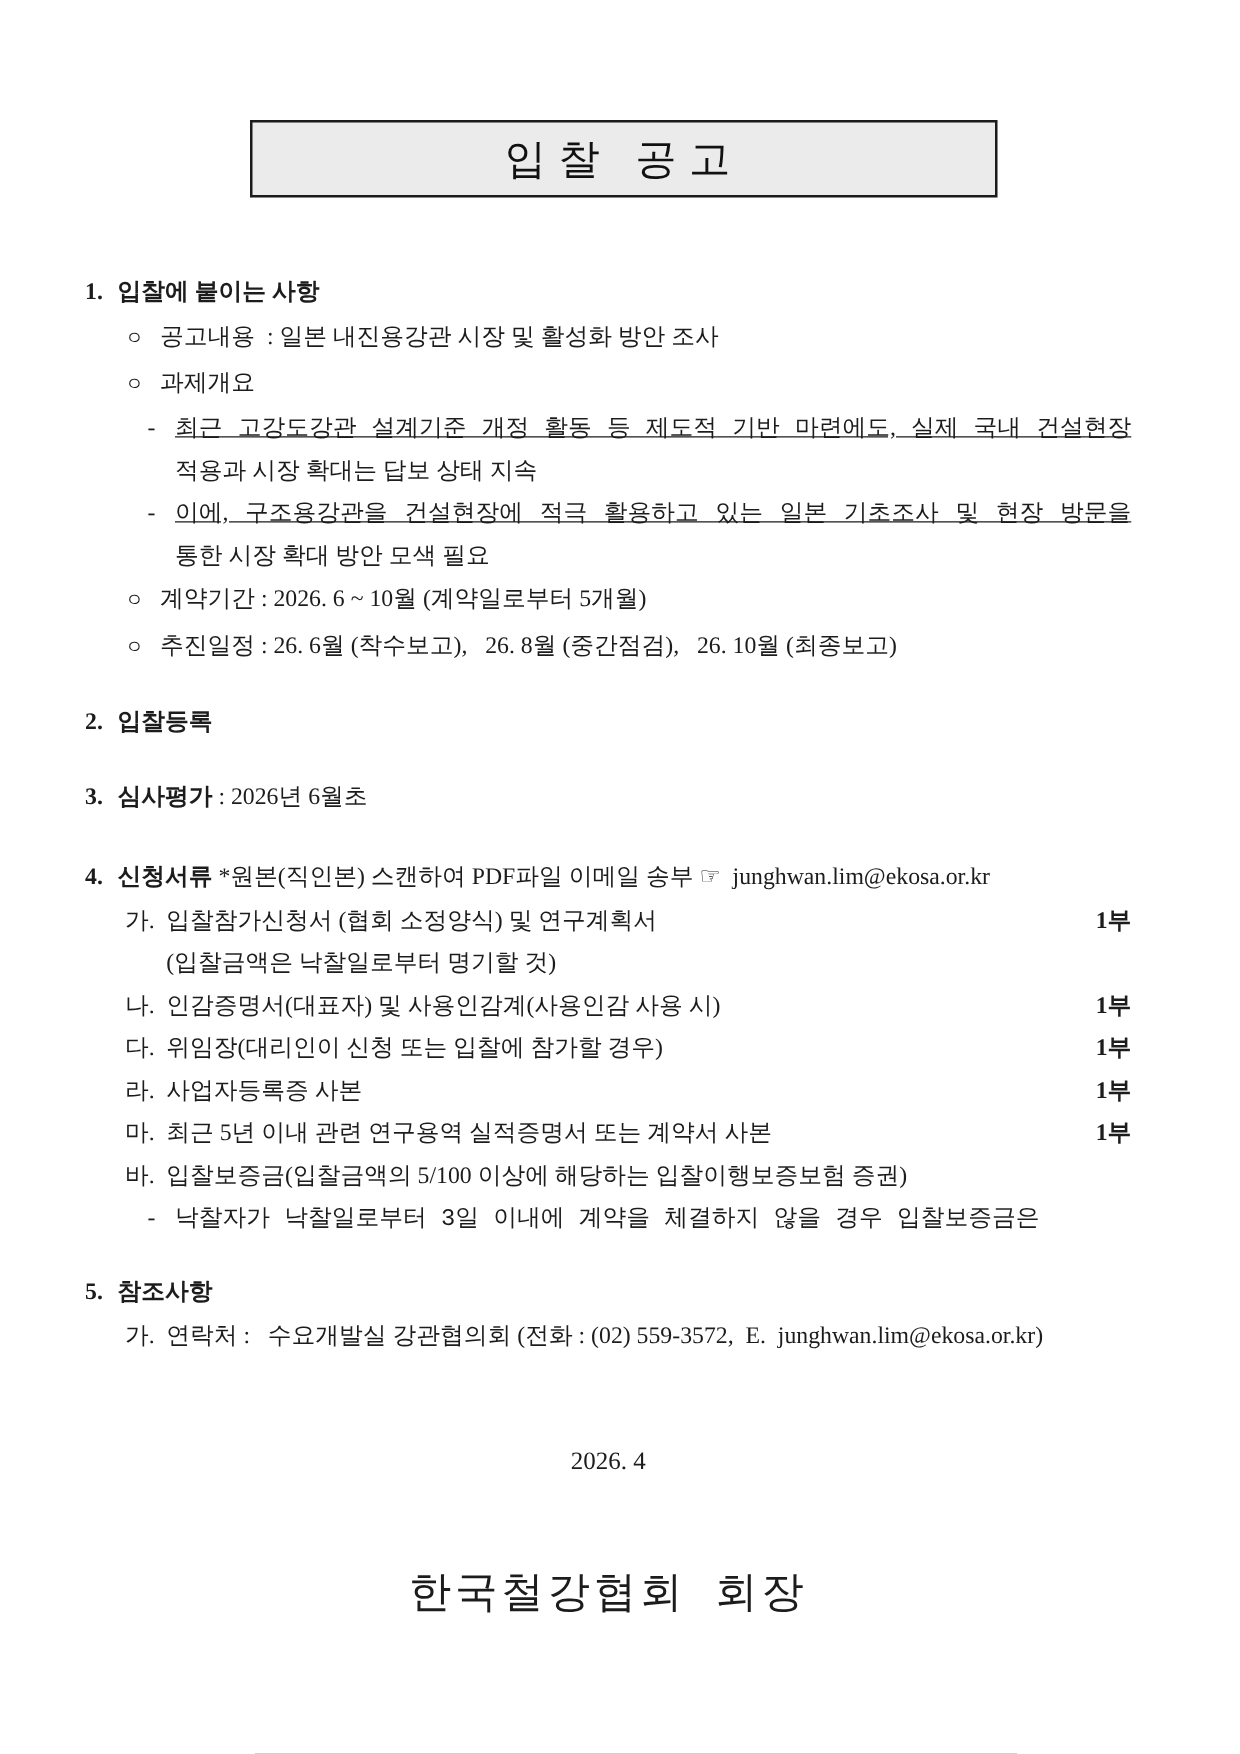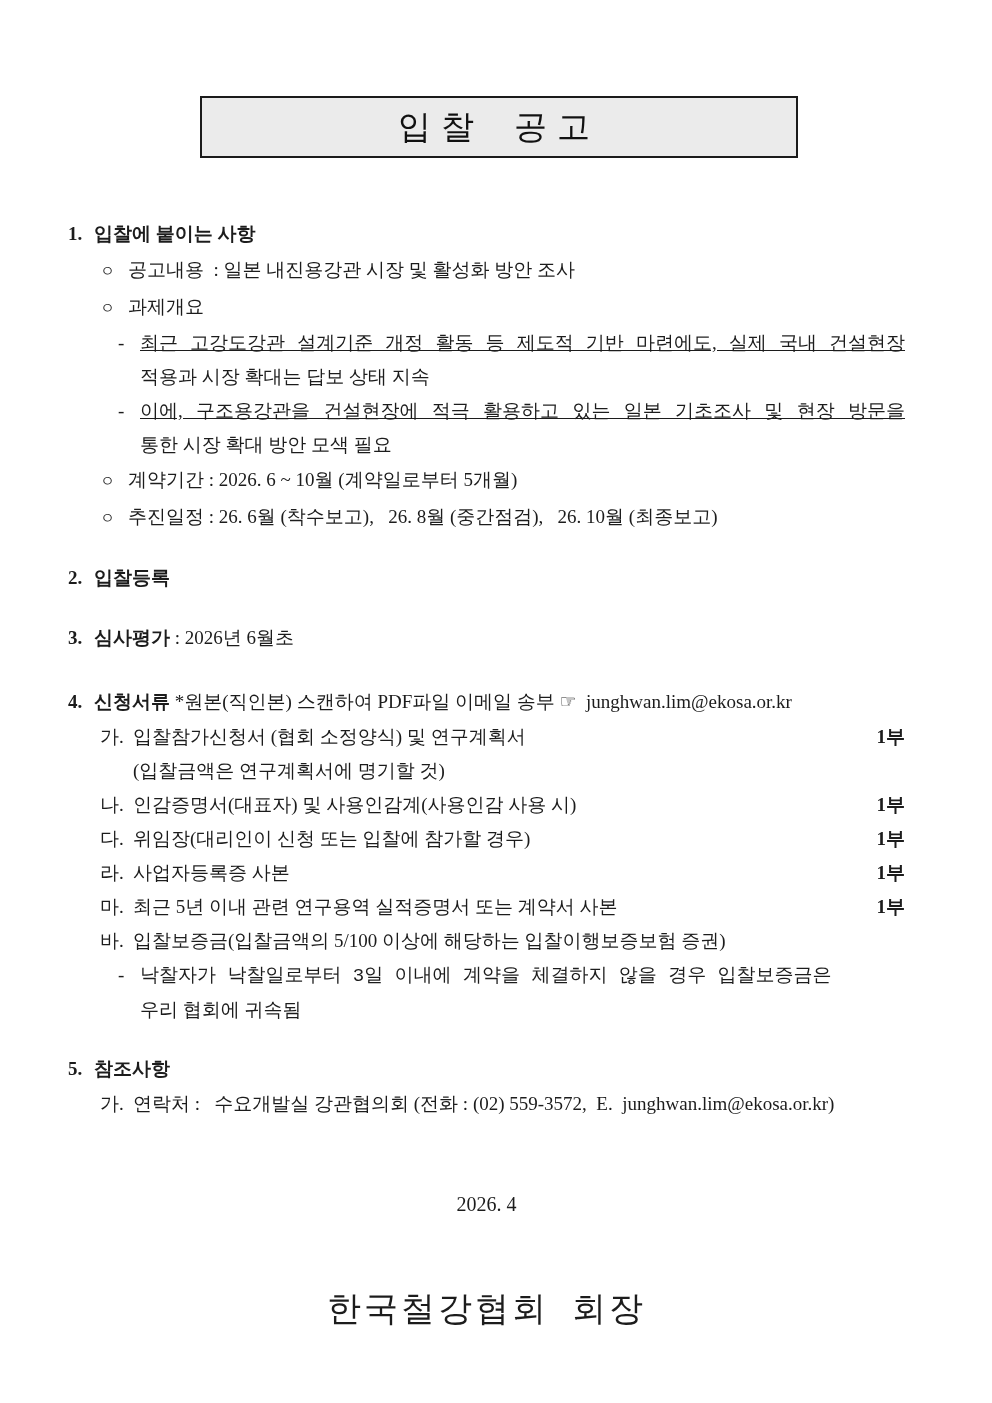--- a/index.html
+++ b/index.html
@@ -9,21 +9,20 @@
     color:#1c1c1c;font-size:19px;overflow:hidden;box-sizing:border-box;
   }
   .title-box{
     margin:96px 0 0 200px;width:594px;height:58px;
     border:2px solid #1b1b1b;background:#ebebeb;
     display:flex;align-items:center;justify-content:center;
   }
   .title-box .title{
     font-size:33px;letter-spacing:10px;font-weight:500;color:#111;
     white-space:pre-wrap;
-    font-family:Liberation Mono, monospace;
   }
   .content{margin:58px 87px 0 68px;}
   .row{display:flex;line-height:36px;white-space:pre-wrap;align-items:baseline;}
   .row span{white-space:pre-wrap;}
   .sec{margin-top:0;}
   .gap-s{margin-top:24px;}
   .gap-m{margin-top:28px;}
   .bold{font-weight:bold;}
   .num{flex:0 0 26px;}
   .bullet-row{padding-left:32px;}
@@ -112,21 +111,21 @@
         <span>☞</span>
         <span>  junghwan.lim@ekosa.or.kr</span>
       </div>
 
       <div class="row item-row">
         <span class="label">가.</span>
         <span class="itext">입찰참가신청서 (협회 소정양식) 및 연구계획서</span>
         <span class="count">1부</span>
       </div>
       <div class="row item-sub">
-        <span>(입찰금액은 연구계획서에 명기할 것)</span>
+        <span>(입찰금액은 낙찰일로부터 명기할 것)</span>
       </div>
       <div class="row item-row">
         <span class="label">나.</span>
         <span class="itext">인감증명서(대표자) 및 사용인감계(사용인감 사용 시)</span>
         <span class="count">1부</span>
       </div>
       <div class="row item-row">
         <span class="label">다.</span>
         <span class="itext">위임장(대리인이 신청 또는 입찰에 참가할 경우)</span>
         <span class="count">1부</span>
@@ -143,23 +142,20 @@
       </div>
       <div class="row item-row">
         <span class="label">바.</span>
         <span class="itext">입찰보증금(입찰금액의 5/100 이상에 해당하는 입찰이행보증보험 증권)</span>
         <span class="count"></span>
       </div>
       <div class="row dash-row">
         <span class="marker">-</span>
         <span class="flex1">낙찰자가 낙찰일로부터 3일 이내에 계약을 체결하지 않을 경우 입찰보증금은</span>
       </div>
-      <div class="row cont-row">
-        <span>우리 협회에 귀속됨</span>
-      </div>
     </div>
 
     <div class="sec gap-s">
       <div class="row">
         <span class="num bold">5.</span>
         <span class="bold">참조사항</span>
       </div>
       <div class="row item-row">
         <span class="label">가.</span>
         <span>연락처 :   수요개발실 강관협의회 (전화 : (02) 559-3572,  E.  junghwan.lim@ekosa.or.kr)</span>

